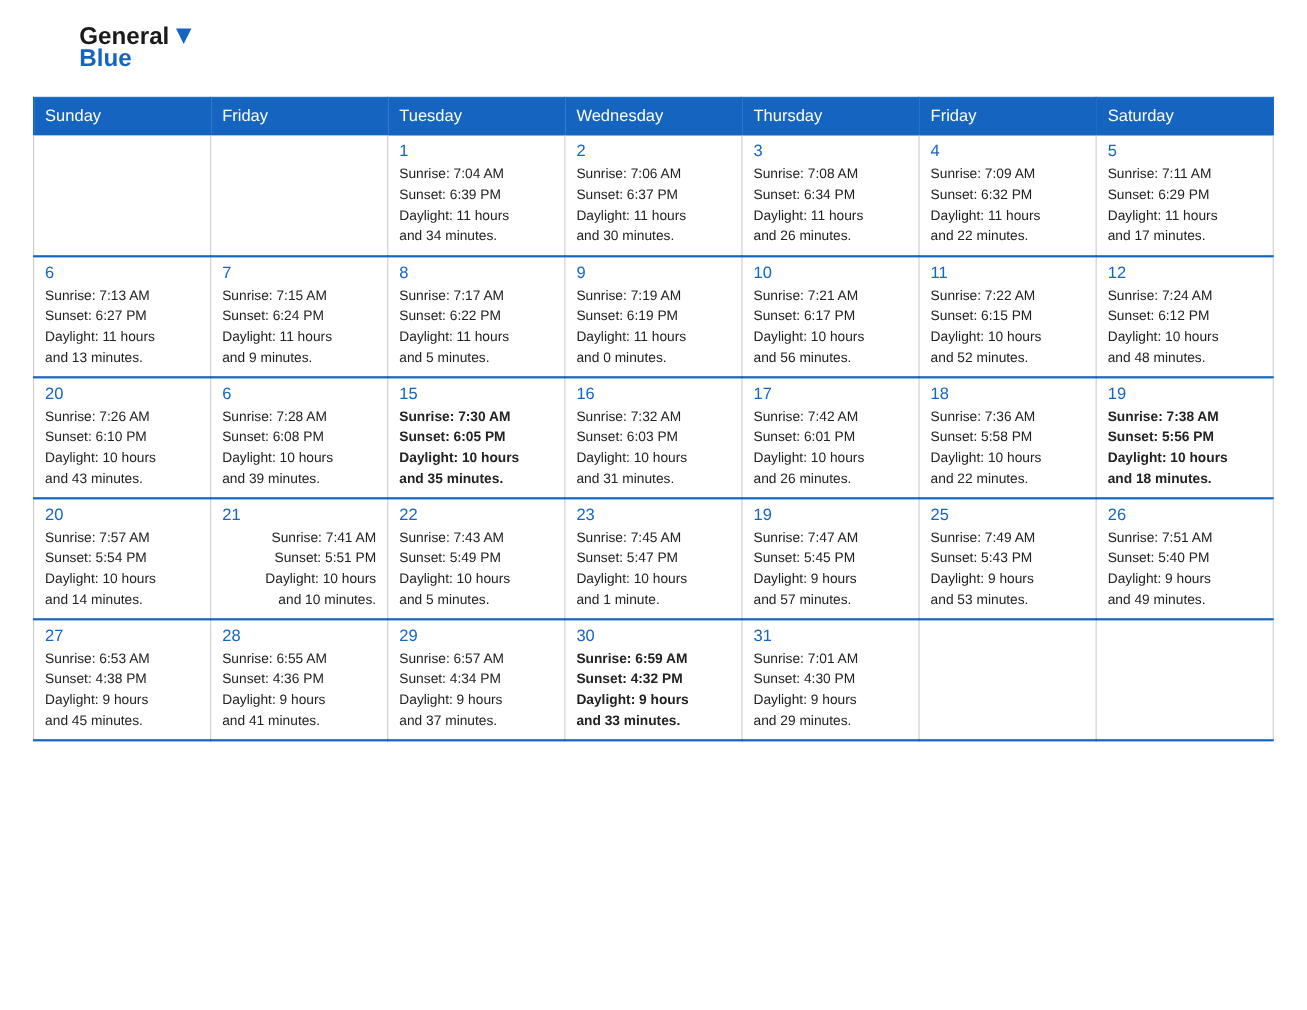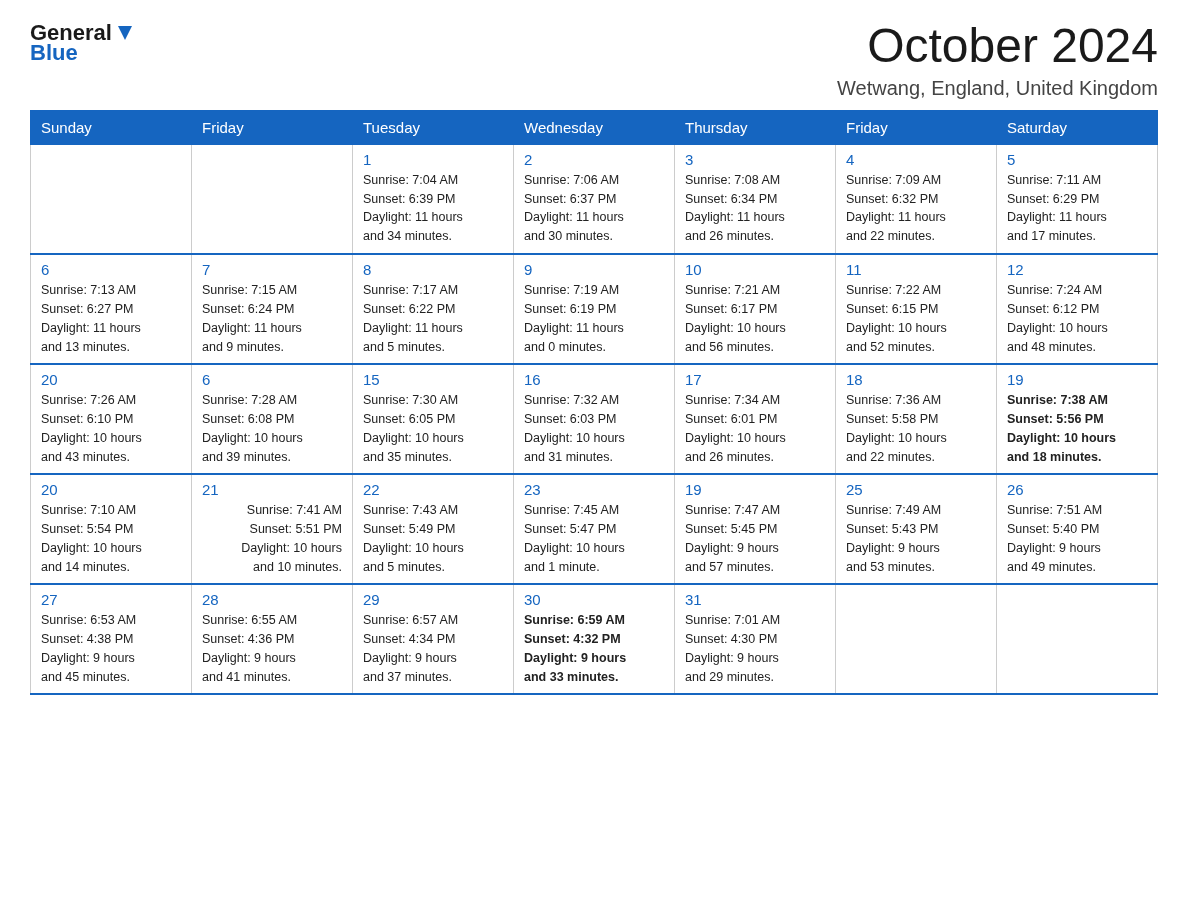--- a/index.html
+++ b/index.html
@@ -13,20 +13,21 @@
     .header {
       display: flex;
       justify-content: space-between;
       align-items: flex-start;
       margin-bottom: 8px;
     }
     .logo {
       display: flex;
       align-items: flex-end;
       gap: 4px;
+      margin-left: 42px;
     }
     .logo-text-general {
       font-size: 22px;
       font-weight: bold;
       color: #1a1a1a;
     }
     .logo-text-blue {
       font-size: 22px;
       font-weight: bold;
       color: #1565c0;
@@ -41,21 +42,21 @@
       line-height: 1.1;
     }
     .location {
       font-size: 20px;
       color: #444;
       margin-top: 4px;
     }
     table {
       width: 100%;
       border-collapse: collapse;
-      margin-top: 10px;
+      margin-top: 22px;
     }
     thead tr th {
       background-color: #1565c0;
       color: #fff;
       font-size: 15px;
       font-weight: normal;
       padding: 8px 10px;
       text-align: left;
       border: 1px solid #1565c0;
     }
@@ -95,24 +96,20 @@
     <div style="display:flex; flex-direction:column; align-items:flex-start;">
       <div style="display:flex; align-items:center;">
         <span class="logo-text-general">General</span>
         <svg width="22" height="22" viewBox="0 0 22 22" style="margin-left:2px; margin-top:0px;">
           <polygon points="4,4 18,4 11,18" fill="#1565c0"></polygon>
         </svg>
       </div>
       <span class="logo-text-blue" style="margin-top:-6px; margin-left:0px;">Blue</span>
     </div>
   </div>
-  <div class="title-block">
-    <div class="month-title">October 2024</div>
-    <div class="location">Wetwang, England, United Kingdom</div>
-  </div>
 </div>
 
 <table>
   <thead>
     <tr>
     <th>Sunday</th>
         <th>Friday</th>
         <th>Tuesday</th>
         <th>Wednesday</th>
         <th>Thursday</th>
@@ -221,35 +218,35 @@
         </td>
         <td>
           <span class="day-num">6</span>
           <div class="day-info" style="white-space: pre-line;">Sunrise: 7:28 AM
 Sunset: 6:08 PM
 Daylight: 10 hours
 and 39 minutes.</div>
         </td>
         <td>
           <span class="day-num">15</span>
-          <div class="day-info" style="white-space: pre-line;">Sunrise: 7:30 AM
+          <div class="day-info" style="white-space: pre-line; font-weight: bold;">Sunrise: 7:30 AM
 Sunset: 6:05 PM
 Daylight: 10 hours
 and 35 minutes.</div>
         </td>
         <td>
           <span class="day-num">16</span>
           <div class="day-info" style="white-space: pre-line;">Sunrise: 7:32 AM
 Sunset: 6:03 PM
 Daylight: 10 hours
 and 31 minutes.</div>
         </td>
         <td>
           <span class="day-num">17</span>
-          <div class="day-info" style="white-space: pre-line;">Sunrise: 7:34 AM
+          <div class="day-info" style="white-space: pre-line;">Sunrise: 7:42 AM
 Sunset: 6:01 PM
 Daylight: 10 hours
 and 26 minutes.</div>
         </td>
         <td>
           <span class="day-num">18</span>
           <div class="day-info" style="white-space: pre-line;">Sunrise: 7:36 AM
 Sunset: 5:58 PM
 Daylight: 10 hours
 and 22 minutes.</div>
@@ -258,21 +255,21 @@
           <span class="day-num">19</span>
           <div class="day-info" style="white-space: pre-line; font-weight: bold;">Sunrise: 7:38 AM
 Sunset: 5:56 PM
 Daylight: 10 hours
 and 18 minutes.</div>
         </td>
       </tr>
       <tr>
         <td>
           <span class="day-num">20</span>
-          <div class="day-info" style="white-space: pre-line;">Sunrise: 7:10 AM
+          <div class="day-info" style="white-space: pre-line;">Sunrise: 7:57 AM
 Sunset: 5:54 PM
 Daylight: 10 hours
 and 14 minutes.</div>
         </td>
         <td>
           <span class="day-num">21</span>
           <div class="day-info" style="white-space: pre-line; text-align: right;">Sunrise: 7:41 AM
 Sunset: 5:51 PM
 Daylight: 10 hours
 and 10 minutes.</div>

